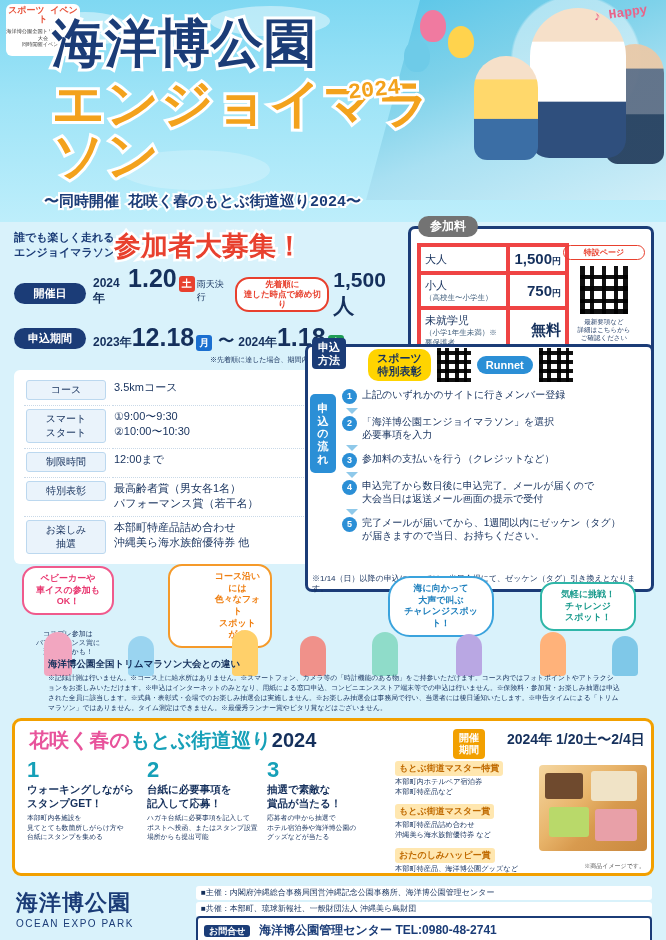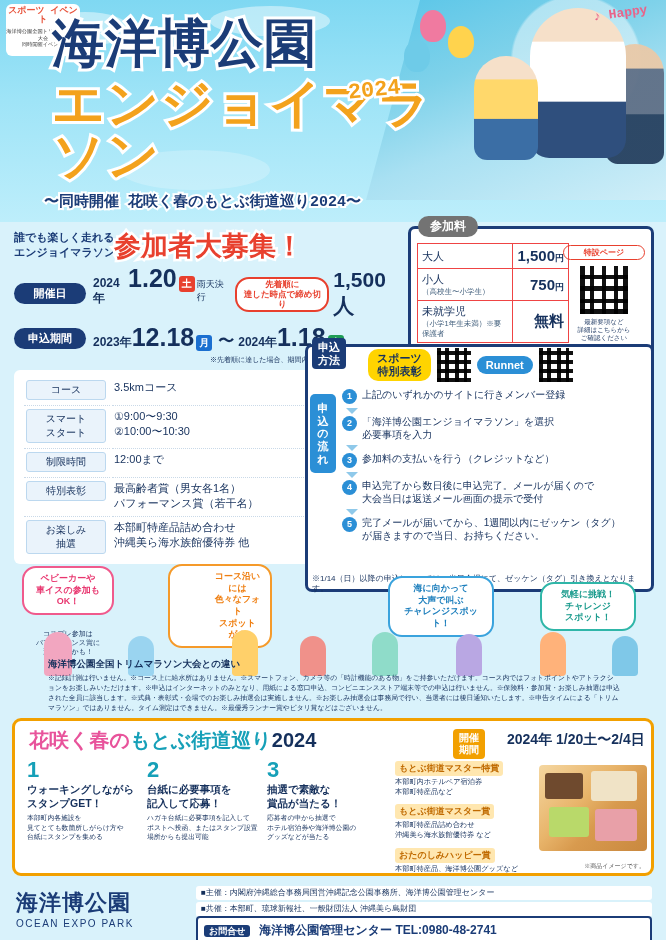--- a/index.html
+++ b/index.html
@@ -122,21 +122,21 @@
   
   .feebox {
     position:absolute; left:408px; top:4px; width:246px;
     background:#fff; border:3px solid #1b3c77; border-radius:7px; padding:4px 6px 6px;
   }
   .feehdr {
     position:absolute; left:418px; top:-6px; background:#737373; color:#fff;
     font-size:12px; font-weight:700; border-radius:11px; padding:2px 12px;
   }
   .feetbl { width:152px; border-collapse:collapse; margin-top:10px; }
-  .feetbl td { border:1px solid #ef4444; font-size:11px; color:#15305c; padding:3px 4px; }
+  .feetbl td { border:4px solid #ef4444; font-size:11px; color:#15305c; padding:3px 4px; }
   .feetbl td.amt { text-align:right; font-weight:900; font-size:15px; white-space:nowrap;}
   .feetbl td .sub { font-size:7.5px; display:block; color:#45627f; }
   .feetbl td .yen { font-size:9px; font-weight:700; }
   .feeside {
     position:absolute; right:6px; top:16px; width:82px; text-align:center;
   }
   .feeside .ttl { font-size:8px; color:#e8402e; font-weight:700; border:1px solid #e8402e; border-radius:8px; padding:1px 3px;}
   .qr {
     width:52px; height:52px; margin:4px auto 2px;
     background:
@@ -190,21 +190,21 @@
   }
 
   
   .band { position:absolute; left:0; top:340px; width:666px; height:100px; }
   .bubble {
     position:absolute; background:#fff; border:2px solid #f0a; border-radius:14px;
     font-size:9px; font-weight:700; text-align:center; padding:5px 6px; line-height:1.3;
   }
   .b-pink { border-color:#f05a8c; color:#e8366f; }
   .b-org  { border-color:#f59a2a; color:#ef7f12;padding-left:41px; }
-  .b-blue { border-color:#3aa3dd; color:#1d7fbd; }
+  .b-blue { border-color:#3aa3dd; color:#1d7fbd;border-radius:22px; }
   .b-teal { border-color:#2fb6a8; color:#1a9b8d; }
   .bub-note { font-size:7px; color:#15305c; font-weight:400; text-align:center; line-height:1.25;}
 
   .people-row { position:absolute; left:0; top:392px; width:666px; height:62px; }
   .fig { position:absolute; bottom:0; border-radius:14px 14px 4px 4px; }
 
   
   .fineprint {
     position:absolute; left:48px; top:436px; width:572px;
   }

